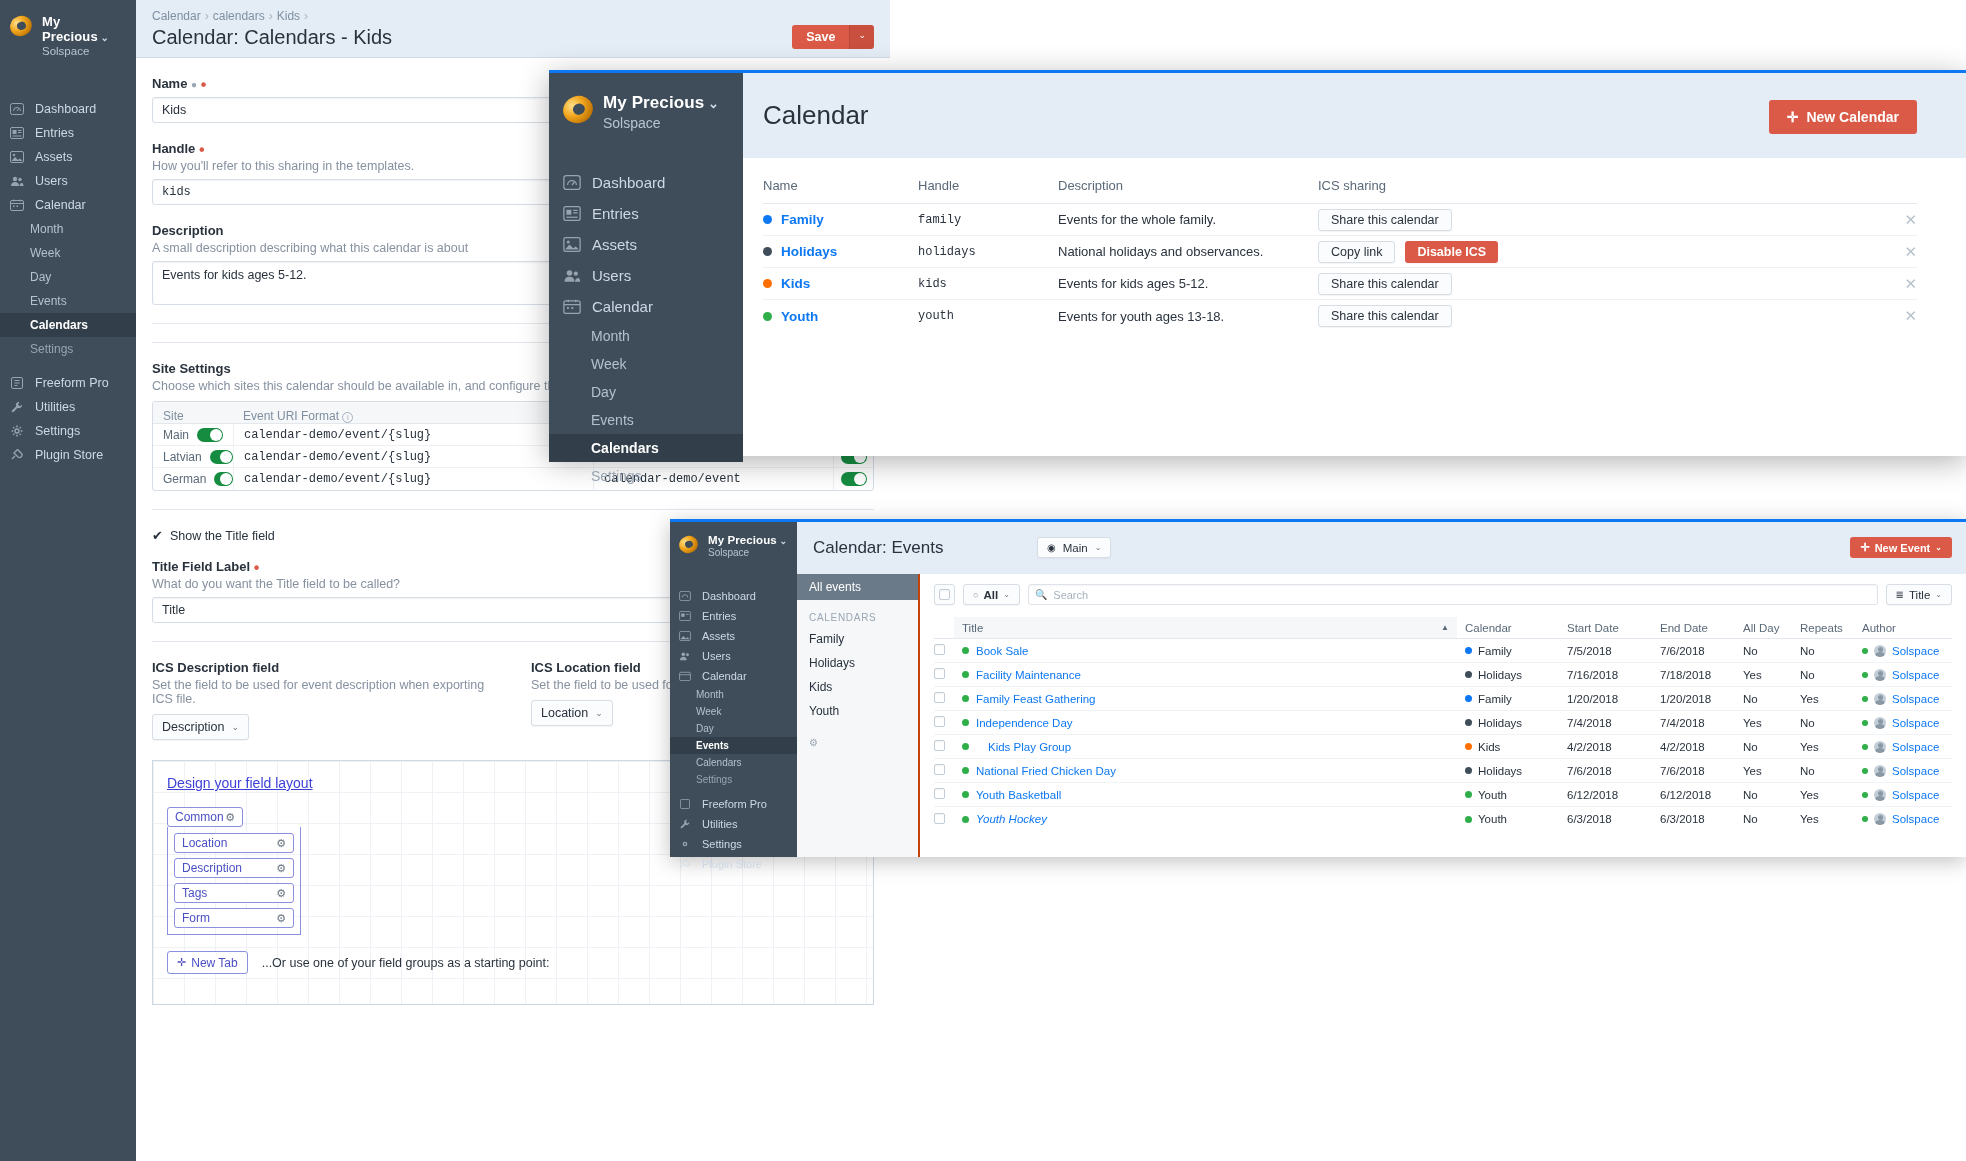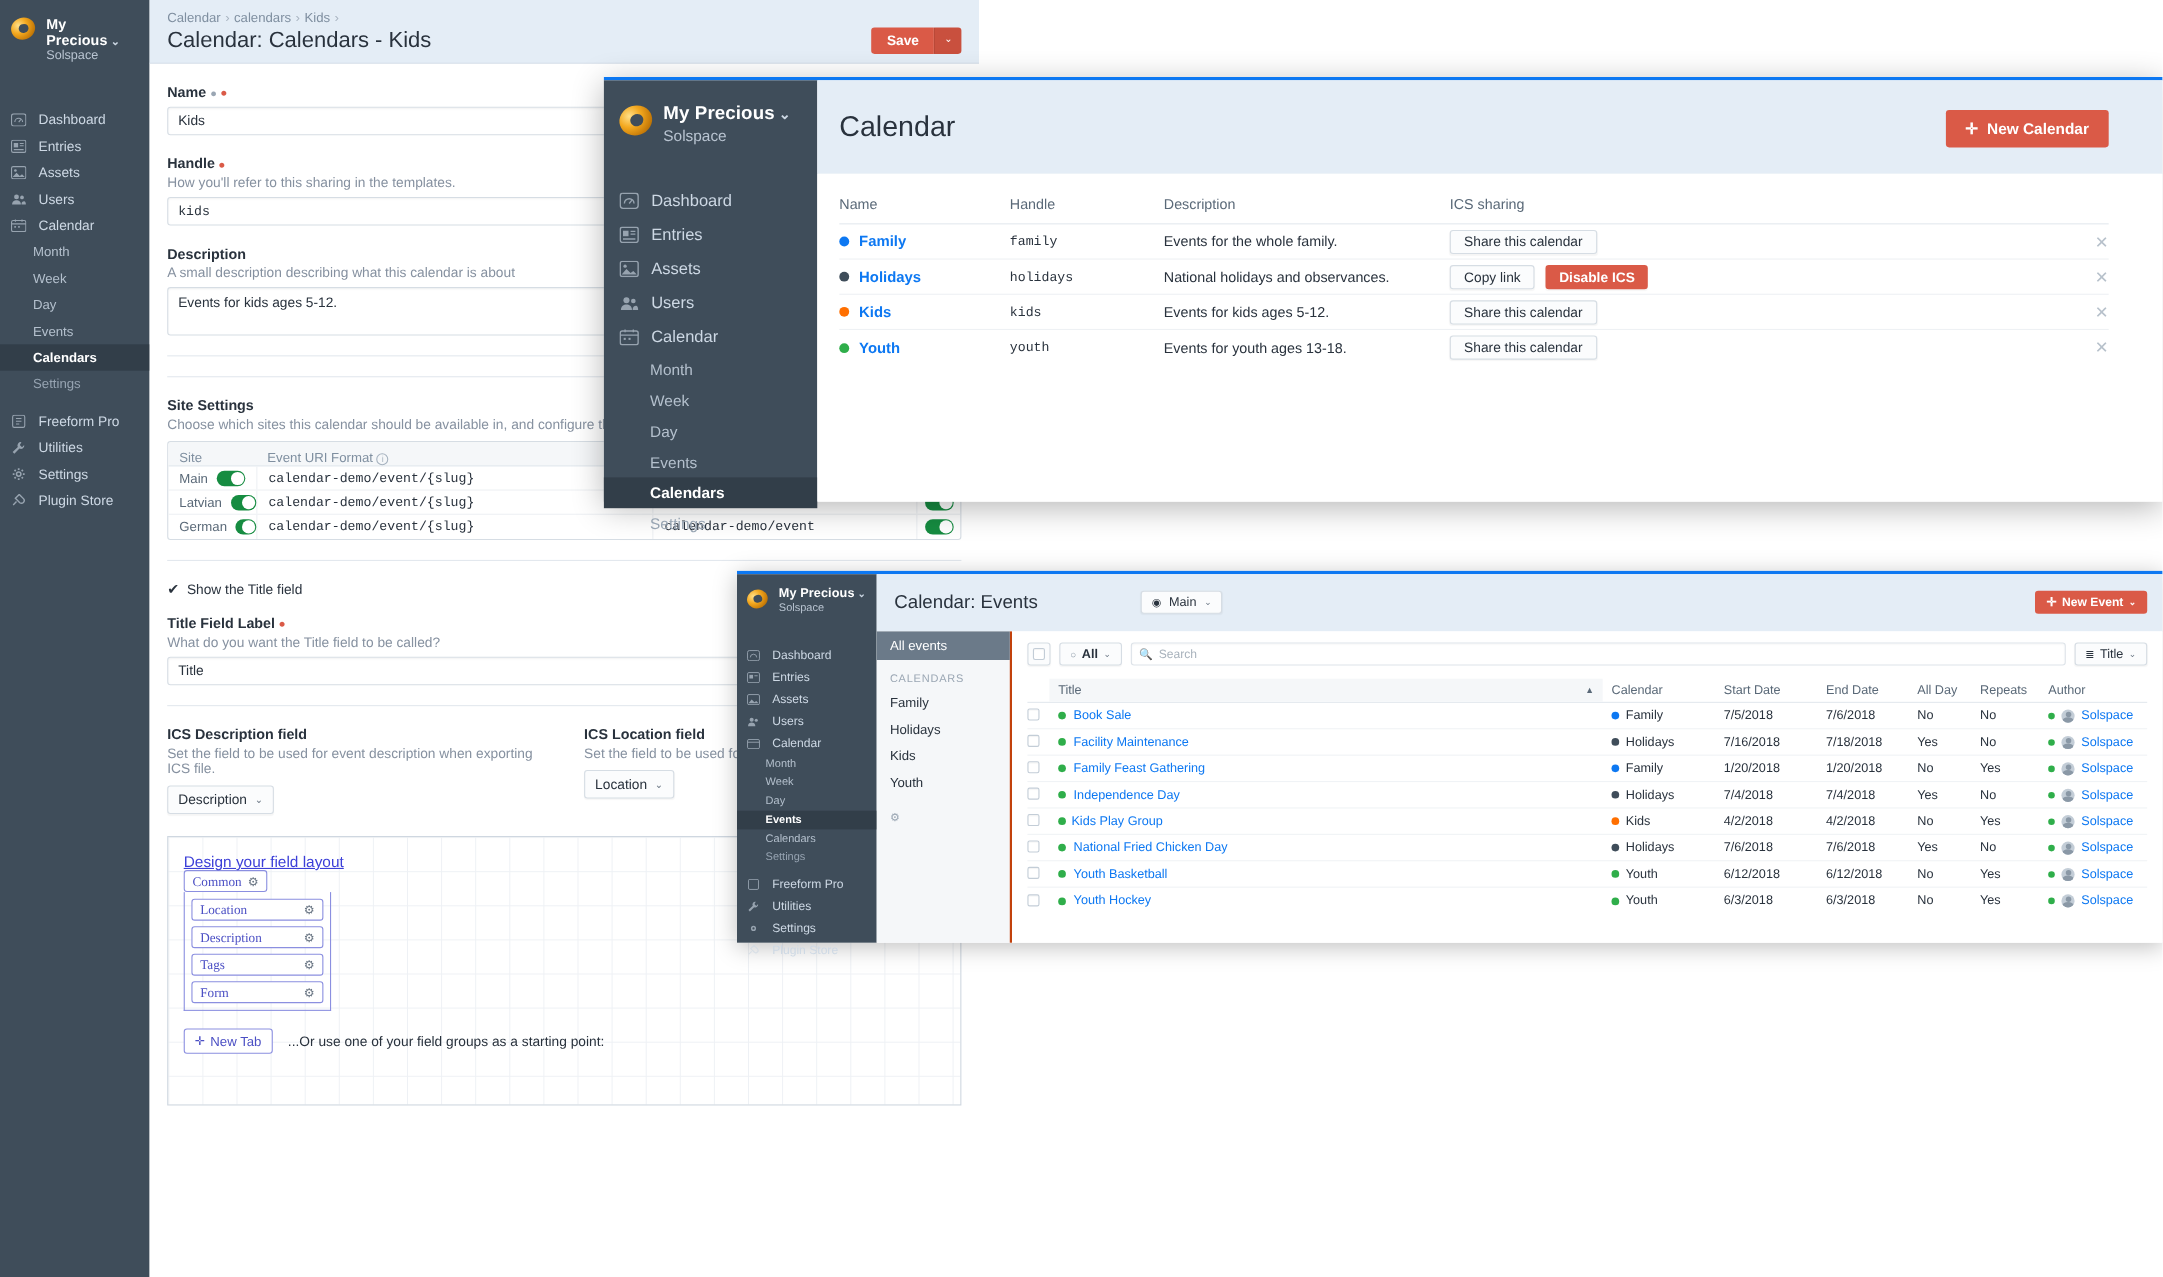--- a/index.html
+++ b/index.html
@@ -416,21 +416,21 @@
         <div class="sel" style="margin-top:8px;font-size:12.5px;min-width:74px;justify-content:space-between;">
           <span>Location</span>
           <span class="caret">⌄</span>
         </div>
       </div>
     </div>
 
     <div class="fld-designer" style="margin-top:20px;height:245px;position:relative;padding:14px;">
       <div class="link-blue" style="font-size:14px;">Design your field layout</div>
 
-      <div style="width:134px;font-family:Liberation Serif, serif;">
+      <div style="margin-top:16px;width:134px;">
         <div class="tab-chip" style="height:20px;width:76px;">
           <span>Common</span>
           <span class="gear">⚙</span>
         </div>
         <div style="border:1px solid #8b8fe0;border-top:none;padding:6px;">
           <div class="fld-chip" style="height:20px;margin-bottom:5px;">
             <span>Location</span>
             <span class="gear">⚙</span>
           </div>
           <div class="fld-chip" style="height:20px;margin-bottom:5px;">
@@ -850,21 +850,21 @@
       <div class="ev-td" style="width:62px;">No</div>
       <div style="width:90px;display:flex;align-items:center;gap:6px;">
         <span class="dot" style="width:6px;height:6px;background:#2fae4a;"></span>
         <span class="avatar"></span>
         <span class="ev-td" style="color:#0d78f2;">Solspace</span>
       </div>
     </div>
 
     <div style="display:flex;align-items:center;height:24px;border-bottom:1px solid #f0f3f6;">
       <div style="width:20px;"><span class="cbx"></span></div>
-      <div style="flex:1;padding-left:8px;display:flex;align-items:center;gap:5px;">
+      <div style="flex:1;padding-left:8px;display:flex;align-items:center;gap:19px;">
         <span class="dot" style="width:7px;height:7px;background:#2fae4a;"></span>
         <span class="ev-td" style="color:#0d78f2;">Kids Play Group</span>
       </div>
       <div style="width:110px;padding-left:8px;display:flex;align-items:center;gap:6px;">
         <span class="dot" style="width:7px;height:7px;background:#ff6f00;"></span>
         <span class="ev-td">Kids</span>
       </div>
       <div class="ev-td" style="width:93px;">4/2/2018</div>
       <div class="ev-td" style="width:83px;">4/2/2018</div>
       <div class="ev-td" style="width:57px;">No</div>
@@ -915,21 +915,21 @@
         <span class="dot" style="width:6px;height:6px;background:#2fae4a;"></span>
         <span class="avatar"></span>
         <span class="ev-td" style="color:#0d78f2;">Solspace</span>
       </div>
     </div>
 
     <div style="display:flex;align-items:center;height:24px;">
       <div style="width:20px;"><span class="cbx"></span></div>
       <div style="flex:1;padding-left:8px;display:flex;align-items:center;gap:7px;">
         <span class="dot" style="width:7px;height:7px;background:#2fae4a;"></span>
-        <span class="ev-td" style="color:#0d78f2;">Youth Hockey</span>
+        <span class="ev-td" style="color:#0d78f2;font-style:italic;">Youth Hockey</span>
       </div>
       <div style="width:110px;padding-left:8px;display:flex;align-items:center;gap:6px;">
         <span class="dot" style="width:7px;height:7px;background:#2fae4a;"></span>
         <span class="ev-td">Youth</span>
       </div>
       <div class="ev-td" style="width:93px;">6/3/2018</div>
       <div class="ev-td" style="width:83px;">6/3/2018</div>
       <div class="ev-td" style="width:57px;">No</div>
       <div class="ev-td" style="width:62px;">Yes</div>
       <div style="width:90px;display:flex;align-items:center;gap:6px;">

